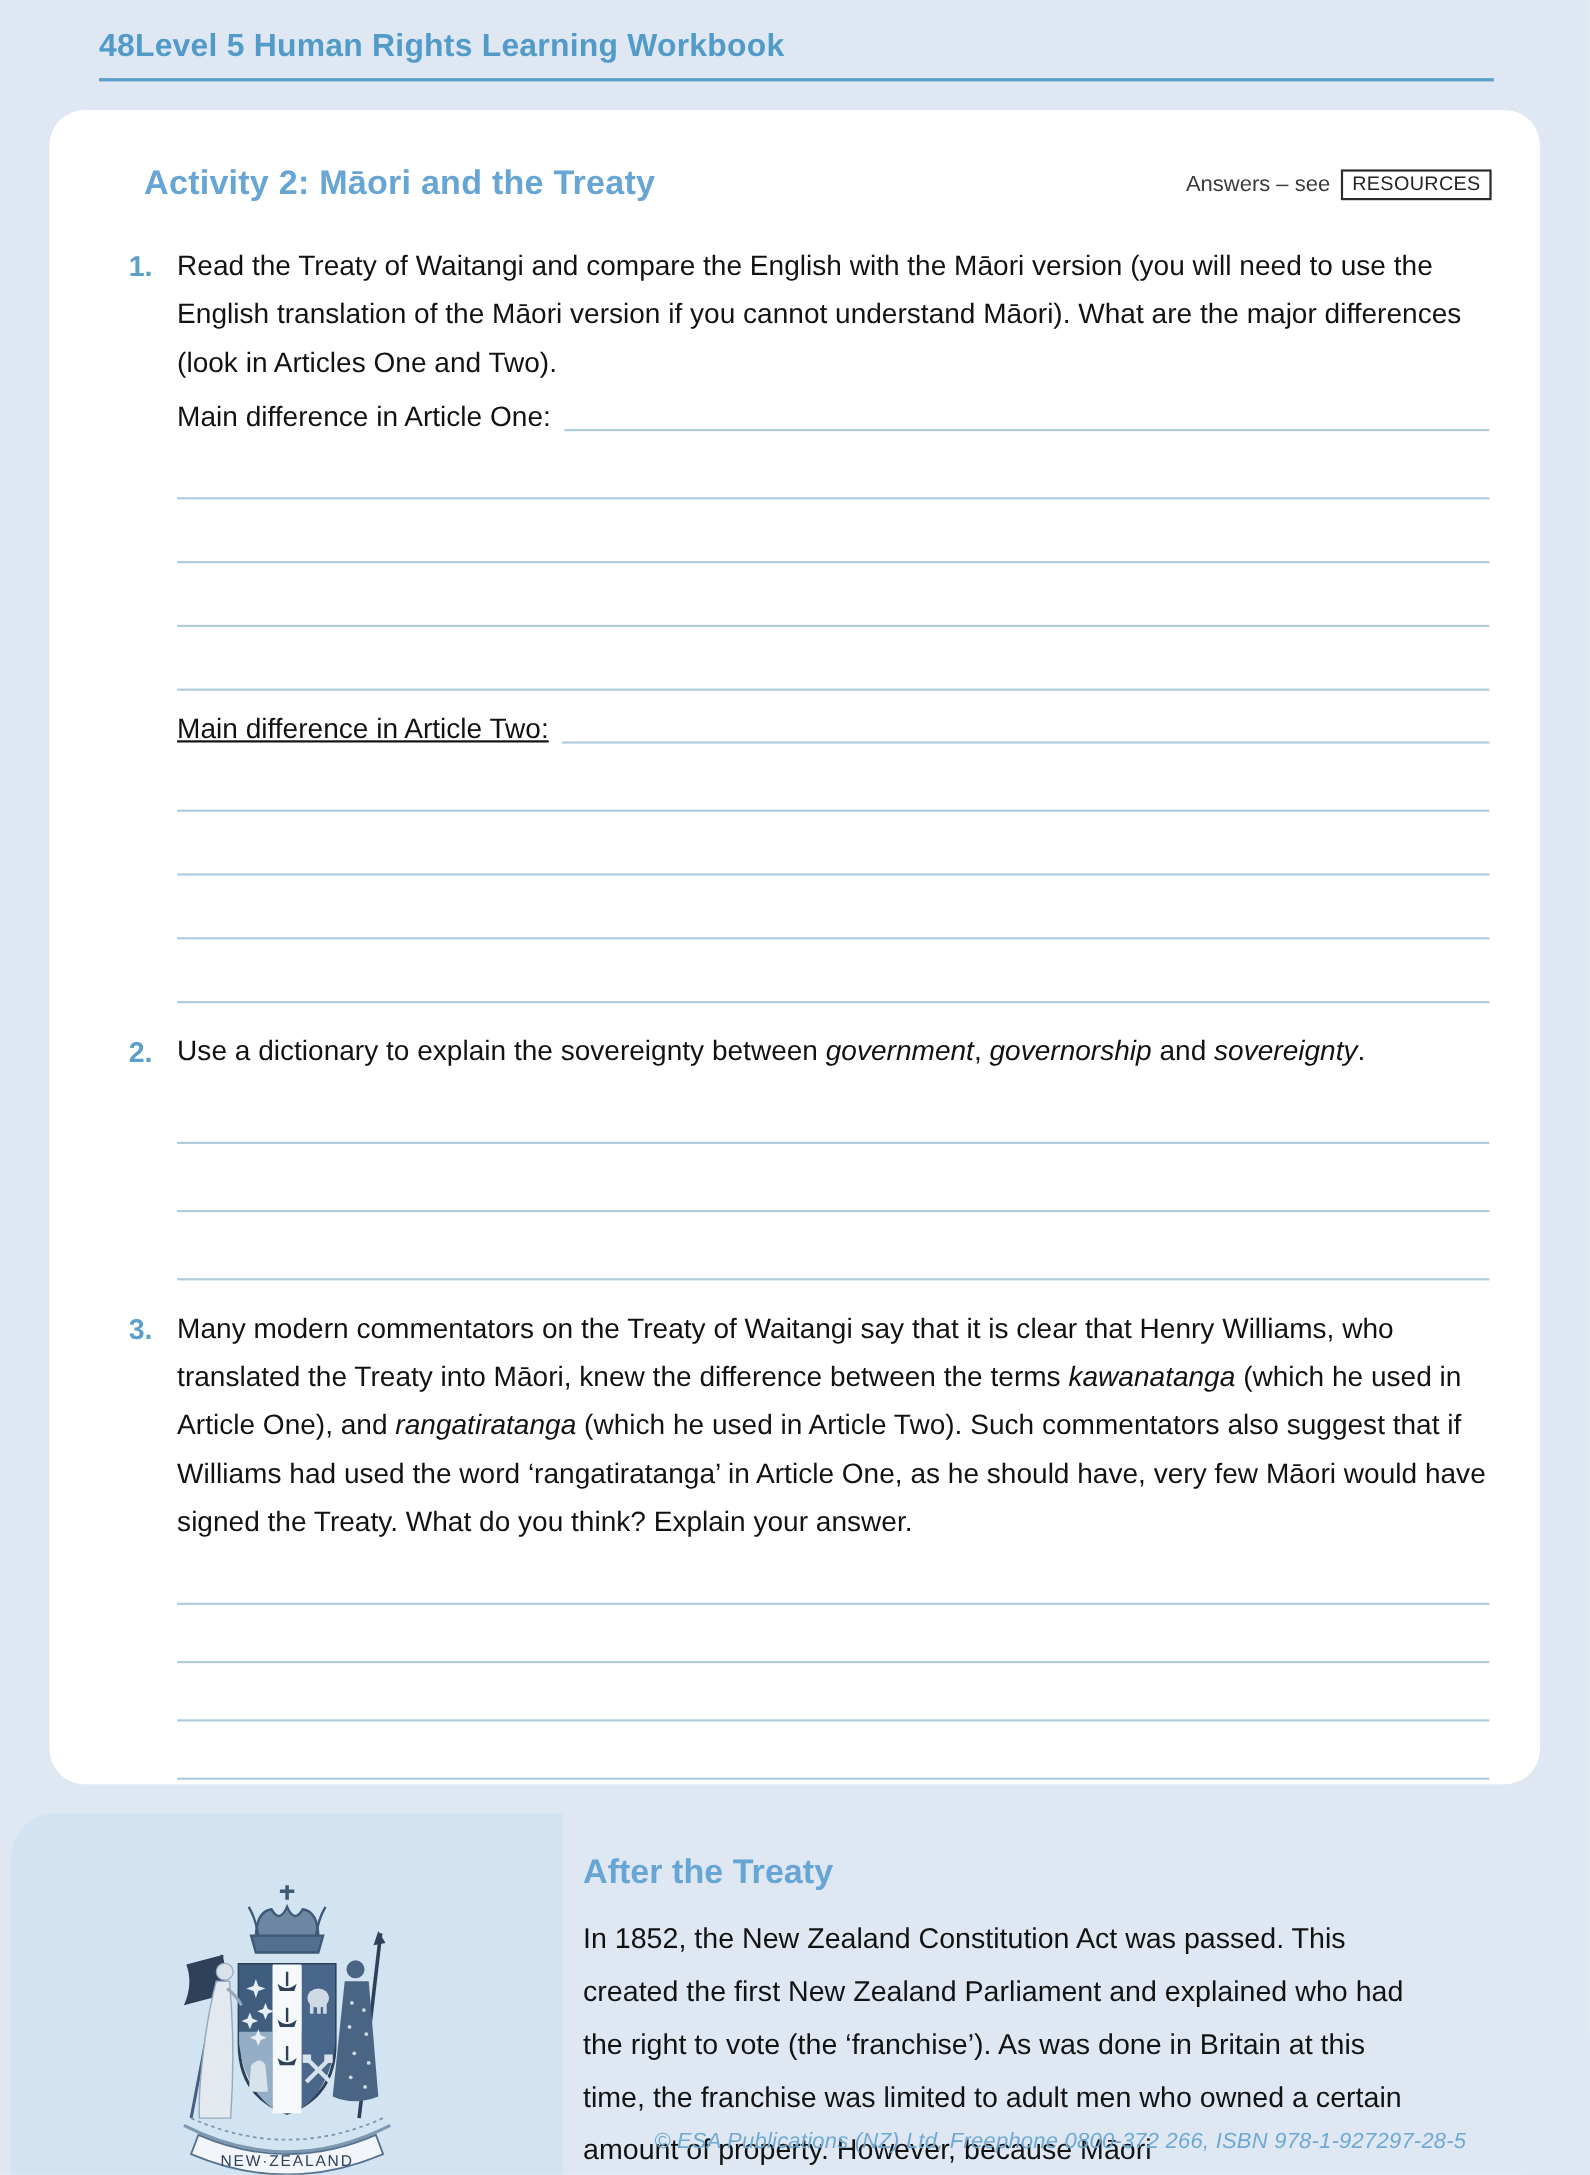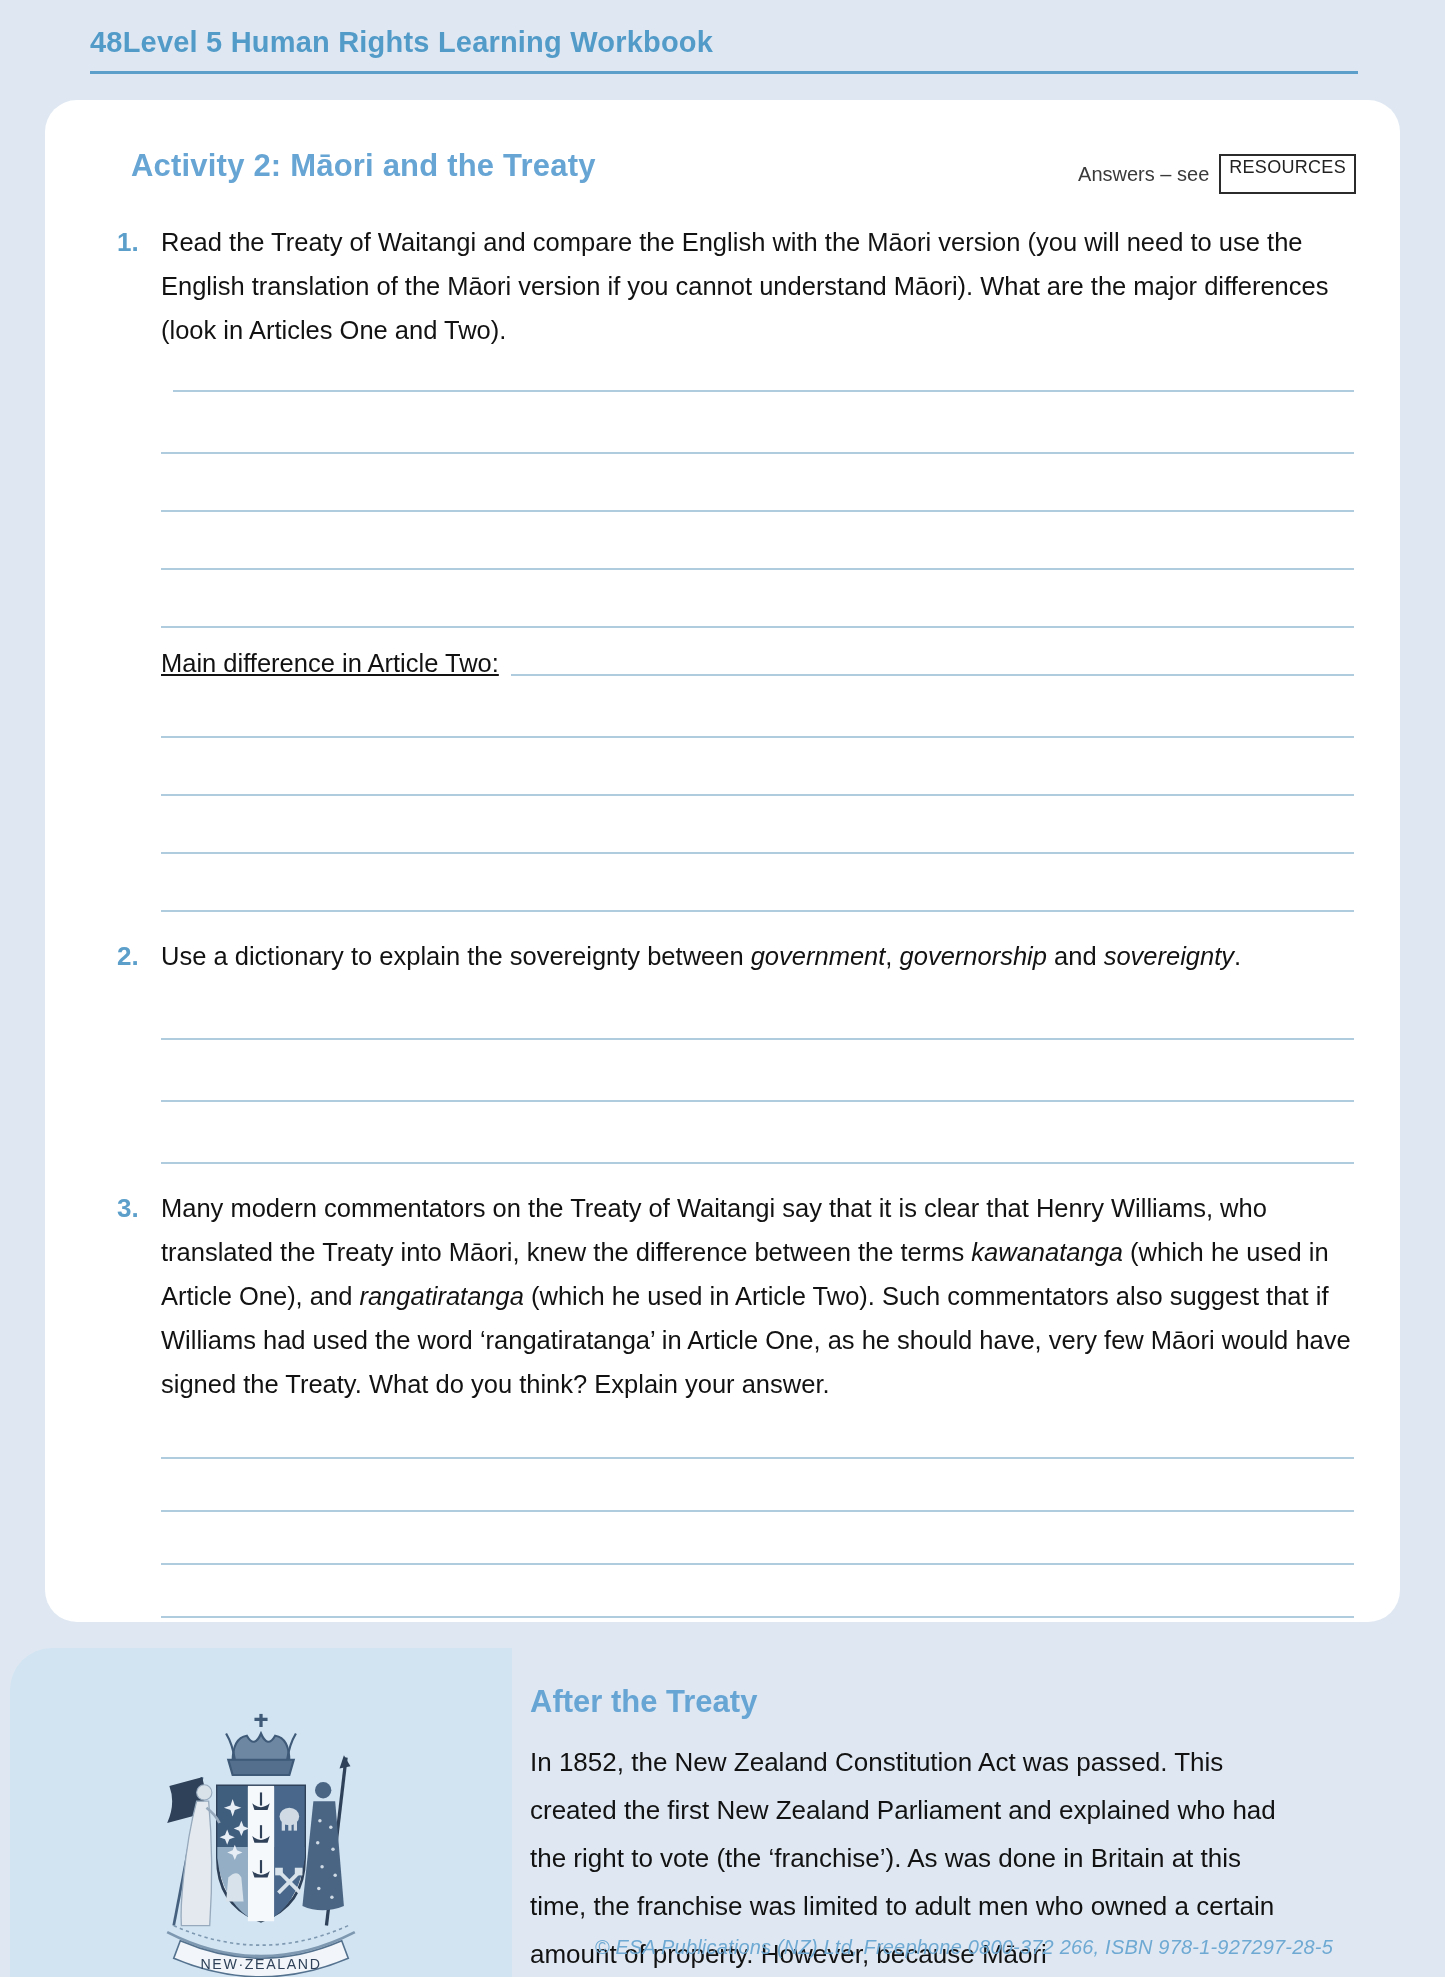--- a/index.html
+++ b/index.html
@@ -23,21 +23,21 @@
   .card{
     background:#ffffff;
     border-radius:32px;
     margin:26px 45px 0 45px;
     padding:34px 44px 4px 72px;
     box-sizing:border-box;
   }
   .card-head{display:flex;justify-content:space-between;align-items:flex-start;}
   .act-title{margin:14px;font-size:31px;font-weight:bold;color:#67a5d4;letter-spacing:.2px;}
   .answers{margin-top:20px;display:flex;align-items:center;gap:10px;font-size:20px;color:#3a3a3a;white-space:nowrap;}
-  .res-box{border:2px solid #2b2b2b;padding:1px 8px 14px 8px;font-size:18px;color:#222;letter-spacing:.3px;}
+  .res-box{border:2px solid #2b2b2b;padding:1px 8px 2px 8px;font-size:18px;color:#222;letter-spacing:.3px;}
   
   .question{display:flex;margin-top:22px;}
   .q-num{flex:none;width:44px;color:#5b9fca;font-weight:bold;font-size:26px;line-height:44px;}
   .q-body{flex:1;font-size:25.5px;line-height:44px;color:#121212;padding-right:2px;}
   .q-text{margin:0;}
   .q-text em{font-style:italic;}
   .sub-row{display:flex;align-items:flex-end;margin-top:4px;height:46px;}
   .sub-label{white-space:nowrap;line-height:46px;}
   .sub-rule{flex:1;margin-left:12px;margin-bottom:10px;border-bottom:2px solid #afccdf;}
   .answer-line{height:56px;border-bottom:2px solid #afccdf;}
@@ -82,20 +82,21 @@
         <span>Answers – see</span>
         <span class="res-box">RESOURCES</span>
       </div>
     </div>
     <div>
         <div class="question q-idx-1">
           <div class="q-num">1.</div>
           <div class="q-body">
             <p class="q-text"><span>Read the Treaty of Waitangi and compare the English with the Māori version (you will need to use the English translation of the Māori version if you cannot understand Māori). What are the major differences (look in Articles One and Two).</span></p>
             <div class="sub-row">
+              <span class="sub-label">Main difference in Article One:</span>
               <span class="sub-rule"></span>
             </div>
             <div class="answer-line"></div>
             <div class="answer-line"></div>
             <div class="answer-line"></div>
             <div class="answer-line"></div>
             <div class="sub-row part-gap">
               <span class="sub-label">Main difference in Article Two:</span>
               <span class="sub-rule"></span>
             </div>

